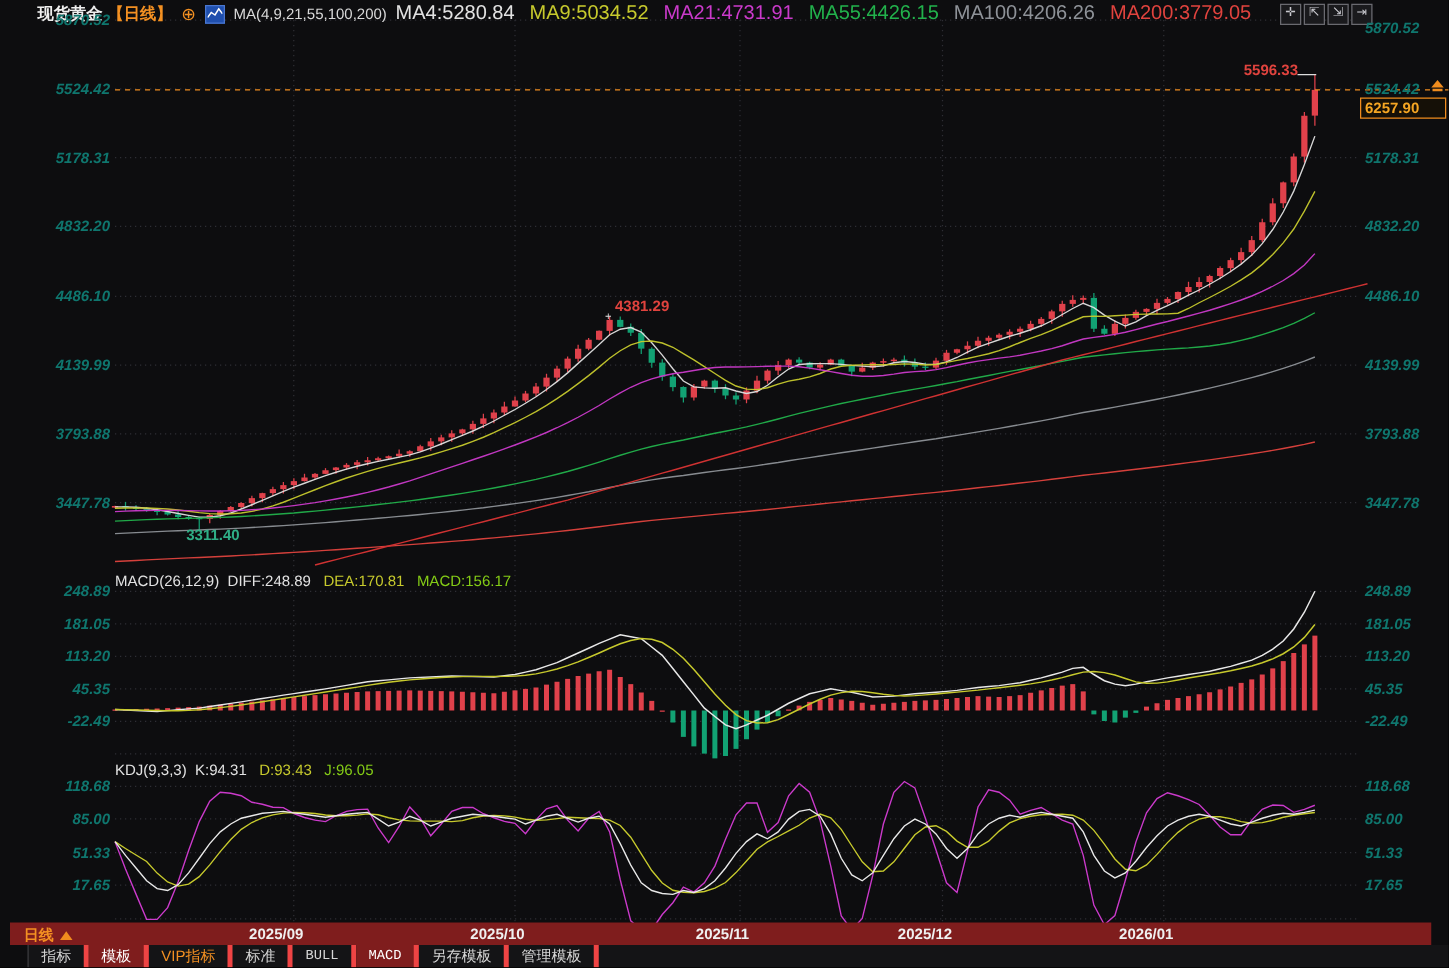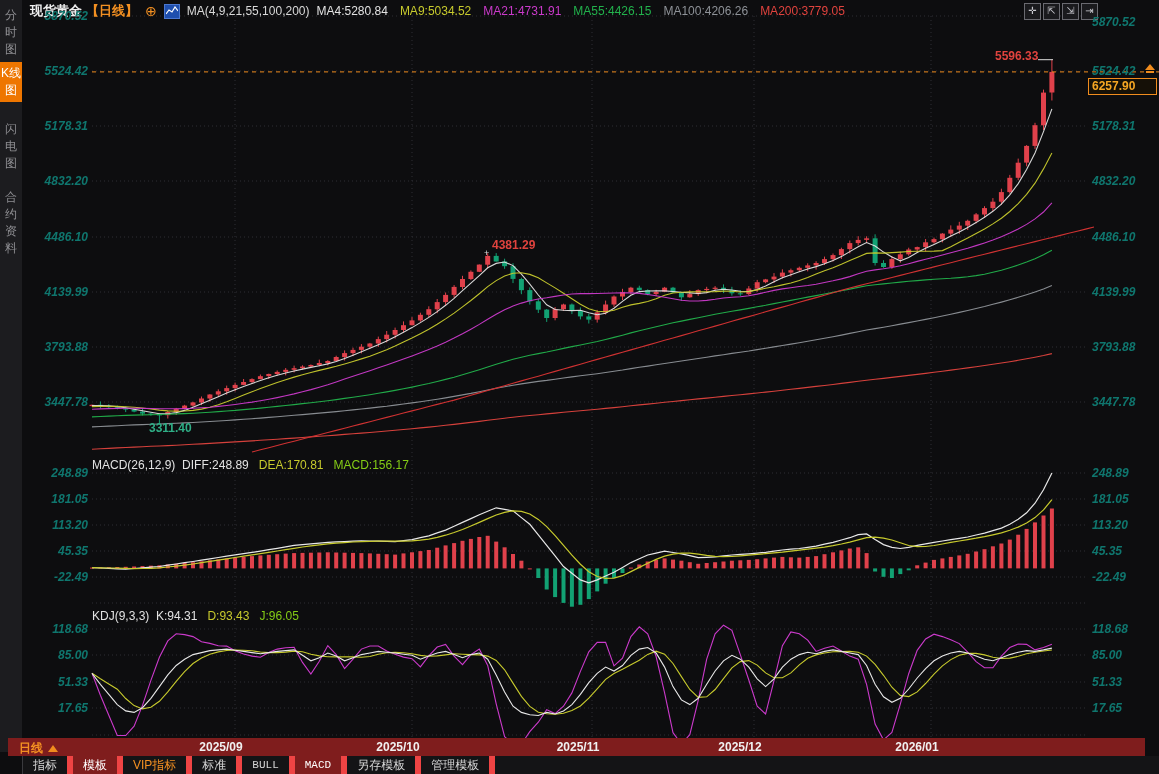--- a/index.html
+++ b/index.html
@@ -10,21 +10,21 @@
   .sidebar{position:absolute;left:0;top:0;width:22px;height:752px;background:#1c1c1f;}
   .side-tab{position:absolute;left:0;width:22px;text-align:center;font-size:12px;line-height:17px;
             color:#8f8f93;word-break:break-all;cursor:pointer;padding:3px 0;}
   .side-tab.active{background:#ee7600;color:#ffffff;}
   
   .hdr{position:absolute;left:30px;top:0;height:22px;display:flex;align-items:center;gap:7px;white-space:nowrap;}
   .hdr .sym{color:#eeeeee;font-weight:bold;font-size:13px;}
   .hdr .per{color:#f39022;font-weight:bold;font-size:13px;}
   .hdr .plus{color:#f39022;font-size:14px;line-height:14px;}
   .hdr .magroup{color:#d9d9d9;font-size:12px;}
-  .hdr .maval{font-size:12px;}
+  .hdr .maval{font-size:16px;}
   .charticon{width:14px;height:13px;background:#1f4fae;border:1px solid #4a77d0;display:inline-block;}
   .topicons{position:absolute;top:3px;left:1024px;display:flex;gap:2px;}
   .ticon{width:15px;height:15px;border:1px solid #6a6a70;background:#1a1a1d;color:#c9c9cf;font-size:10px;
          line-height:14px;text-align:center;cursor:pointer;}
   
   .ylab{position:absolute;font-size:12px;font-weight:bold;color:#0f766e;line-height:14px;font-style:italic;}
   .ylab.l{left:0;width:88px;text-align:right;}
   .ylab.r{left:1092px;width:66px;text-align:left;}
   
   .panehdr{position:absolute;left:92px;font-size:12px;white-space:nowrap;}
@@ -41,21 +41,21 @@
   
   .daterow{position:absolute;left:8px;top:738px;width:1137px;height:18px;background:#7f1d1d;}
   .perlabel{position:absolute;left:11px;top:2px;color:#f39022;font-weight:bold;font-size:12px;cursor:pointer;}
   .perlabel .tri{display:inline-block;width:0;height:0;border-left:5px solid transparent;
                  border-right:5px solid transparent;border-bottom:7px solid #f08c1e;margin-left:5px;}
   .dlab{position:absolute;top:2px;width:70px;margin-left:-35px;text-align:center;color:#f0f0f0;
         font-weight:bold;font-size:12px;}
   
   .btoolbar{position:absolute;left:22px;top:756px;width:1137px;height:18px;background:#141416;
             display:flex;align-items:stretch;font-size:12px;}
-  .btab{padding:0 10px;line-height:18px;color:#d6d6d6;border-right:6px solid #ef4444;cursor:pointer;white-space:nowrap;}
+  .btab{padding:0 10px;line-height:18px;color:#d6d6d6;border-right:4px solid #ef4444;cursor:pointer;white-space:nowrap;}
   .btab:first-child{border-left:1px solid #3a3a3e;}
   .btab.active{background:#7f1d1d;color:#ffffff;}
   .btab.orange{color:#f39022;}
   .btab.mono{font-family:"Liberation Mono",monospace;font-size:11px;}
   svg text{font-family:"Liberation Sans",sans-serif;}
 </style>
 </head>
 <body>
 
 <div class="app">
@@ -453,26 +453,20 @@
    <polyline points="92.0,673.3 100.4,678.8 108.8,684.0 117.3,689.2 125.7,698.5 134.1,705.6 142.5,708.9 150.9,707.3 159.4,701.3 167.8,691.9 176.2,681.3 184.6,671.6 193.0,663.5 201.5,658.0 209.9,654.3 218.3,651.9 226.7,650.5 235.1,650.0 243.6,650.2 252.0,650.8 260.4,652.0 268.8,652.6 277.2,652.6 285.7,652.1 294.1,651.1 302.5,651.8 310.9,654.2 319.3,655.9 327.8,656.7 336.2,656.9 344.6,656.9 353.0,656.9 361.4,657.3 369.9,656.5 378.3,654.2 386.7,652.8 395.1,652.4 403.5,652.7 412.0,653.7 420.4,655.4 428.8,656.2 437.2,655.9 445.6,654.9 454.1,653.8 462.5,654.2 470.9,654.6 479.3,654.9 487.7,656.1 496.2,660.4 504.6,669.8 513.0,683.1 521.4,696.4 529.8,706.4 538.3,712.2 546.7,713.8 555.1,714.2 563.5,713.2 571.9,710.5 580.4,706.0 588.8,698.1 597.2,688.8 605.6,679.4 614.0,673.5 622.5,669.2 630.9,664.7 639.3,660.2 647.7,654.4 656.1,651.2 664.6,654.2 673.0,663.5 681.4,676.6 689.8,689.5 698.2,697.4 706.7,696.8 715.1,689.5 723.5,678.6 731.9,667.8 740.3,661.6 748.8,660.6 757.2,665.1 765.6,672.9 774.0,677.8 782.4,677.8 790.9,672.9 799.3,664.9 807.7,658.3 816.1,654.9 824.5,653.0 833.0,651.8 841.4,651.6 849.8,651.4 858.2,652.2 866.6,656.1 875.1,664.3 883.5,675.3 891.9,687.2 900.3,695.4 908.7,696.6 917.2,691.9 925.6,683.5 934.0,674.1 942.4,665.9 950.8,659.6 959.3,655.3 967.7,653.4 976.1,653.4 984.5,654.9 992.9,657.3 1001.4,658.5 1009.8,658.1 1018.2,656.3 1026.6,653.8 1035.0,652.2 1043.5,651.0 1051.9,650.0 " fill="none" stroke="#c7ca2d" stroke-width="1.1"></polyline>
    <polyline points="92.0,673.3 100.4,684.3 108.8,694.4 117.3,704.6 125.7,710.9 134.1,712.4 142.5,707.7 150.9,698.3 159.4,686.6 167.8,674.9 176.2,665.5 184.6,659.2 193.0,654.6 201.5,652.6 209.9,650.6 218.3,649.9 226.7,649.1 235.1,650.3 243.6,651.4 252.0,652.6 260.4,653.8 268.8,652.6 277.2,651.4 285.7,650.6 294.1,649.9 302.5,655.3 310.9,660.8 319.3,657.7 327.8,653.0 336.2,656.1 344.6,660.8 353.0,657.7 361.4,654.6 369.9,653.0 378.3,651.4 386.7,652.2 395.1,653.0 403.5,654.2 412.0,655.3 420.4,659.2 428.8,656.1 437.2,653.0 445.6,651.4 454.1,654.6 462.5,657.7 470.9,654.6 479.3,653.0 487.7,659.2 496.2,674.9 504.6,692.1 513.0,706.2 521.4,712.4 529.8,714.8 538.3,715.5 546.7,712.4 555.1,714.0 563.5,710.9 571.9,704.6 580.4,694.4 588.8,682.7 597.2,673.3 605.6,667.1 614.0,671.0 622.5,665.5 630.9,655.3 639.3,649.1 647.7,647.5 656.1,653.0 664.6,667.1 673.0,686.6 681.4,699.9 689.8,704.6 698.2,698.3 706.7,684.3 715.1,671.0 723.5,660.8 731.9,655.3 740.3,659.2 748.8,667.1 757.2,678.8 765.6,686.6 774.0,678.8 782.4,667.1 790.9,659.2 799.3,654.6 807.7,652.2 816.1,653.8 824.5,651.4 833.0,649.9 841.4,651.4 849.8,653.0 858.2,654.6 866.6,665.5 875.1,684.3 883.5,696.8 891.9,702.3 900.3,698.3 908.7,689.0 917.2,678.0 925.6,668.6 934.0,660.8 942.4,656.1 950.8,653.0 959.3,651.4 967.7,653.0 976.1,656.1 984.5,659.2 992.9,660.8 1001.4,657.7 1009.8,654.6 1018.2,652.2 1026.6,650.6 1035.0,651.4 1043.5,649.9 1051.9,648.1 " fill="none" stroke="#e8e8e8" stroke-width="1.1"></polyline>
       </g>
       <g>
         <line x1="92" y1="71.9" x2="1159" y2="71.9" stroke="#f08c1e" stroke-width="1" stroke-dasharray="4,4"></line>
         <line x1="1038" y1="59.7" x2="1053" y2="59.7" stroke="#dddddd" stroke-width="1"></line>
         <text x="484" y="256" fill="#dddddd" font-size="9">+</text>
       </g>
     </svg>
 
-  <div class="sidebar" id="sidebar">
-      <div class="side-tab" style="top: 4px;">分时图</div>
-      <div class="side-tab active" style="top: 62px;">K线图</div>
-      <div class="side-tab" style="top: 118px;">闪电图</div>
-      <div class="side-tab" style="top: 186px;">合约资料</div>
-    </div>
 
   <div class="hdr">
     <span class="sym">现货黄金</span>
     <span class="per" style="margin-left:-3px;">【日线】</span>
     <span class="plus">⊕</span>
     <span class="charticon">
       <svg width="12" height="11" style="display:block;margin:1px auto 0;">
           <polyline points="0,8 3,4 6,6 9,1 12,5" fill="none" stroke="#ffffff" stroke-width="1.2"></polyline>
         </svg>
     </span>

